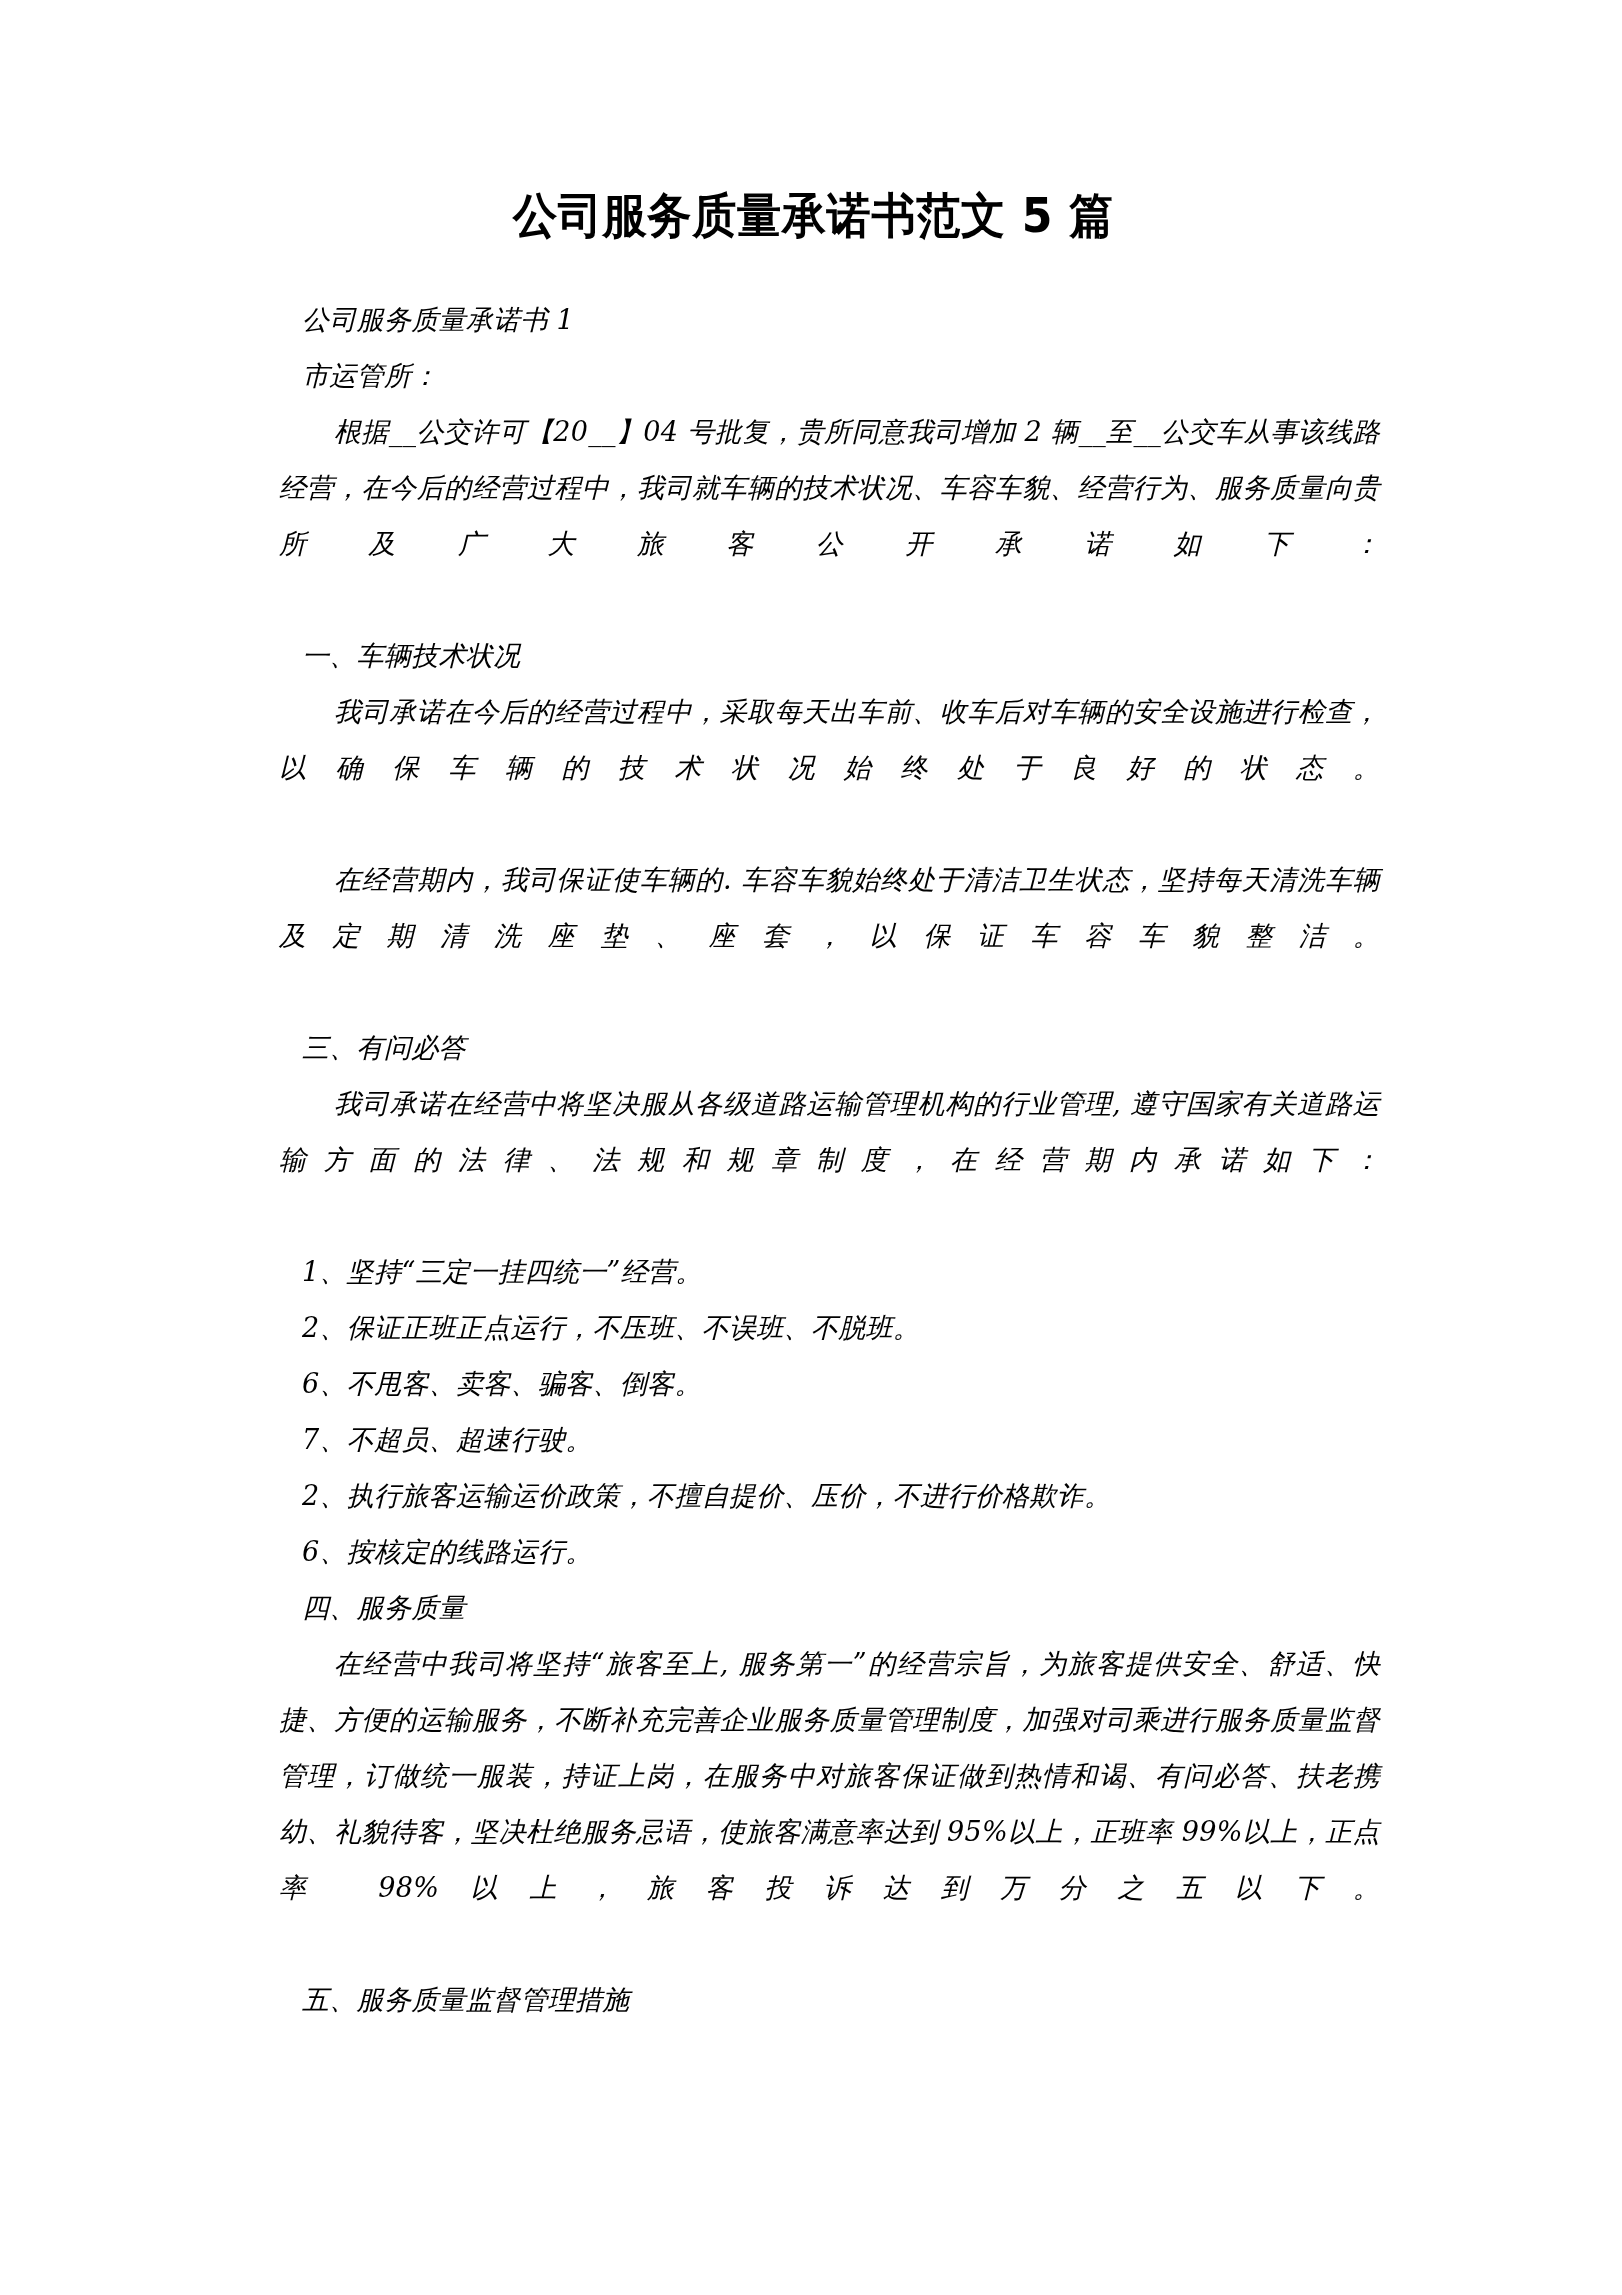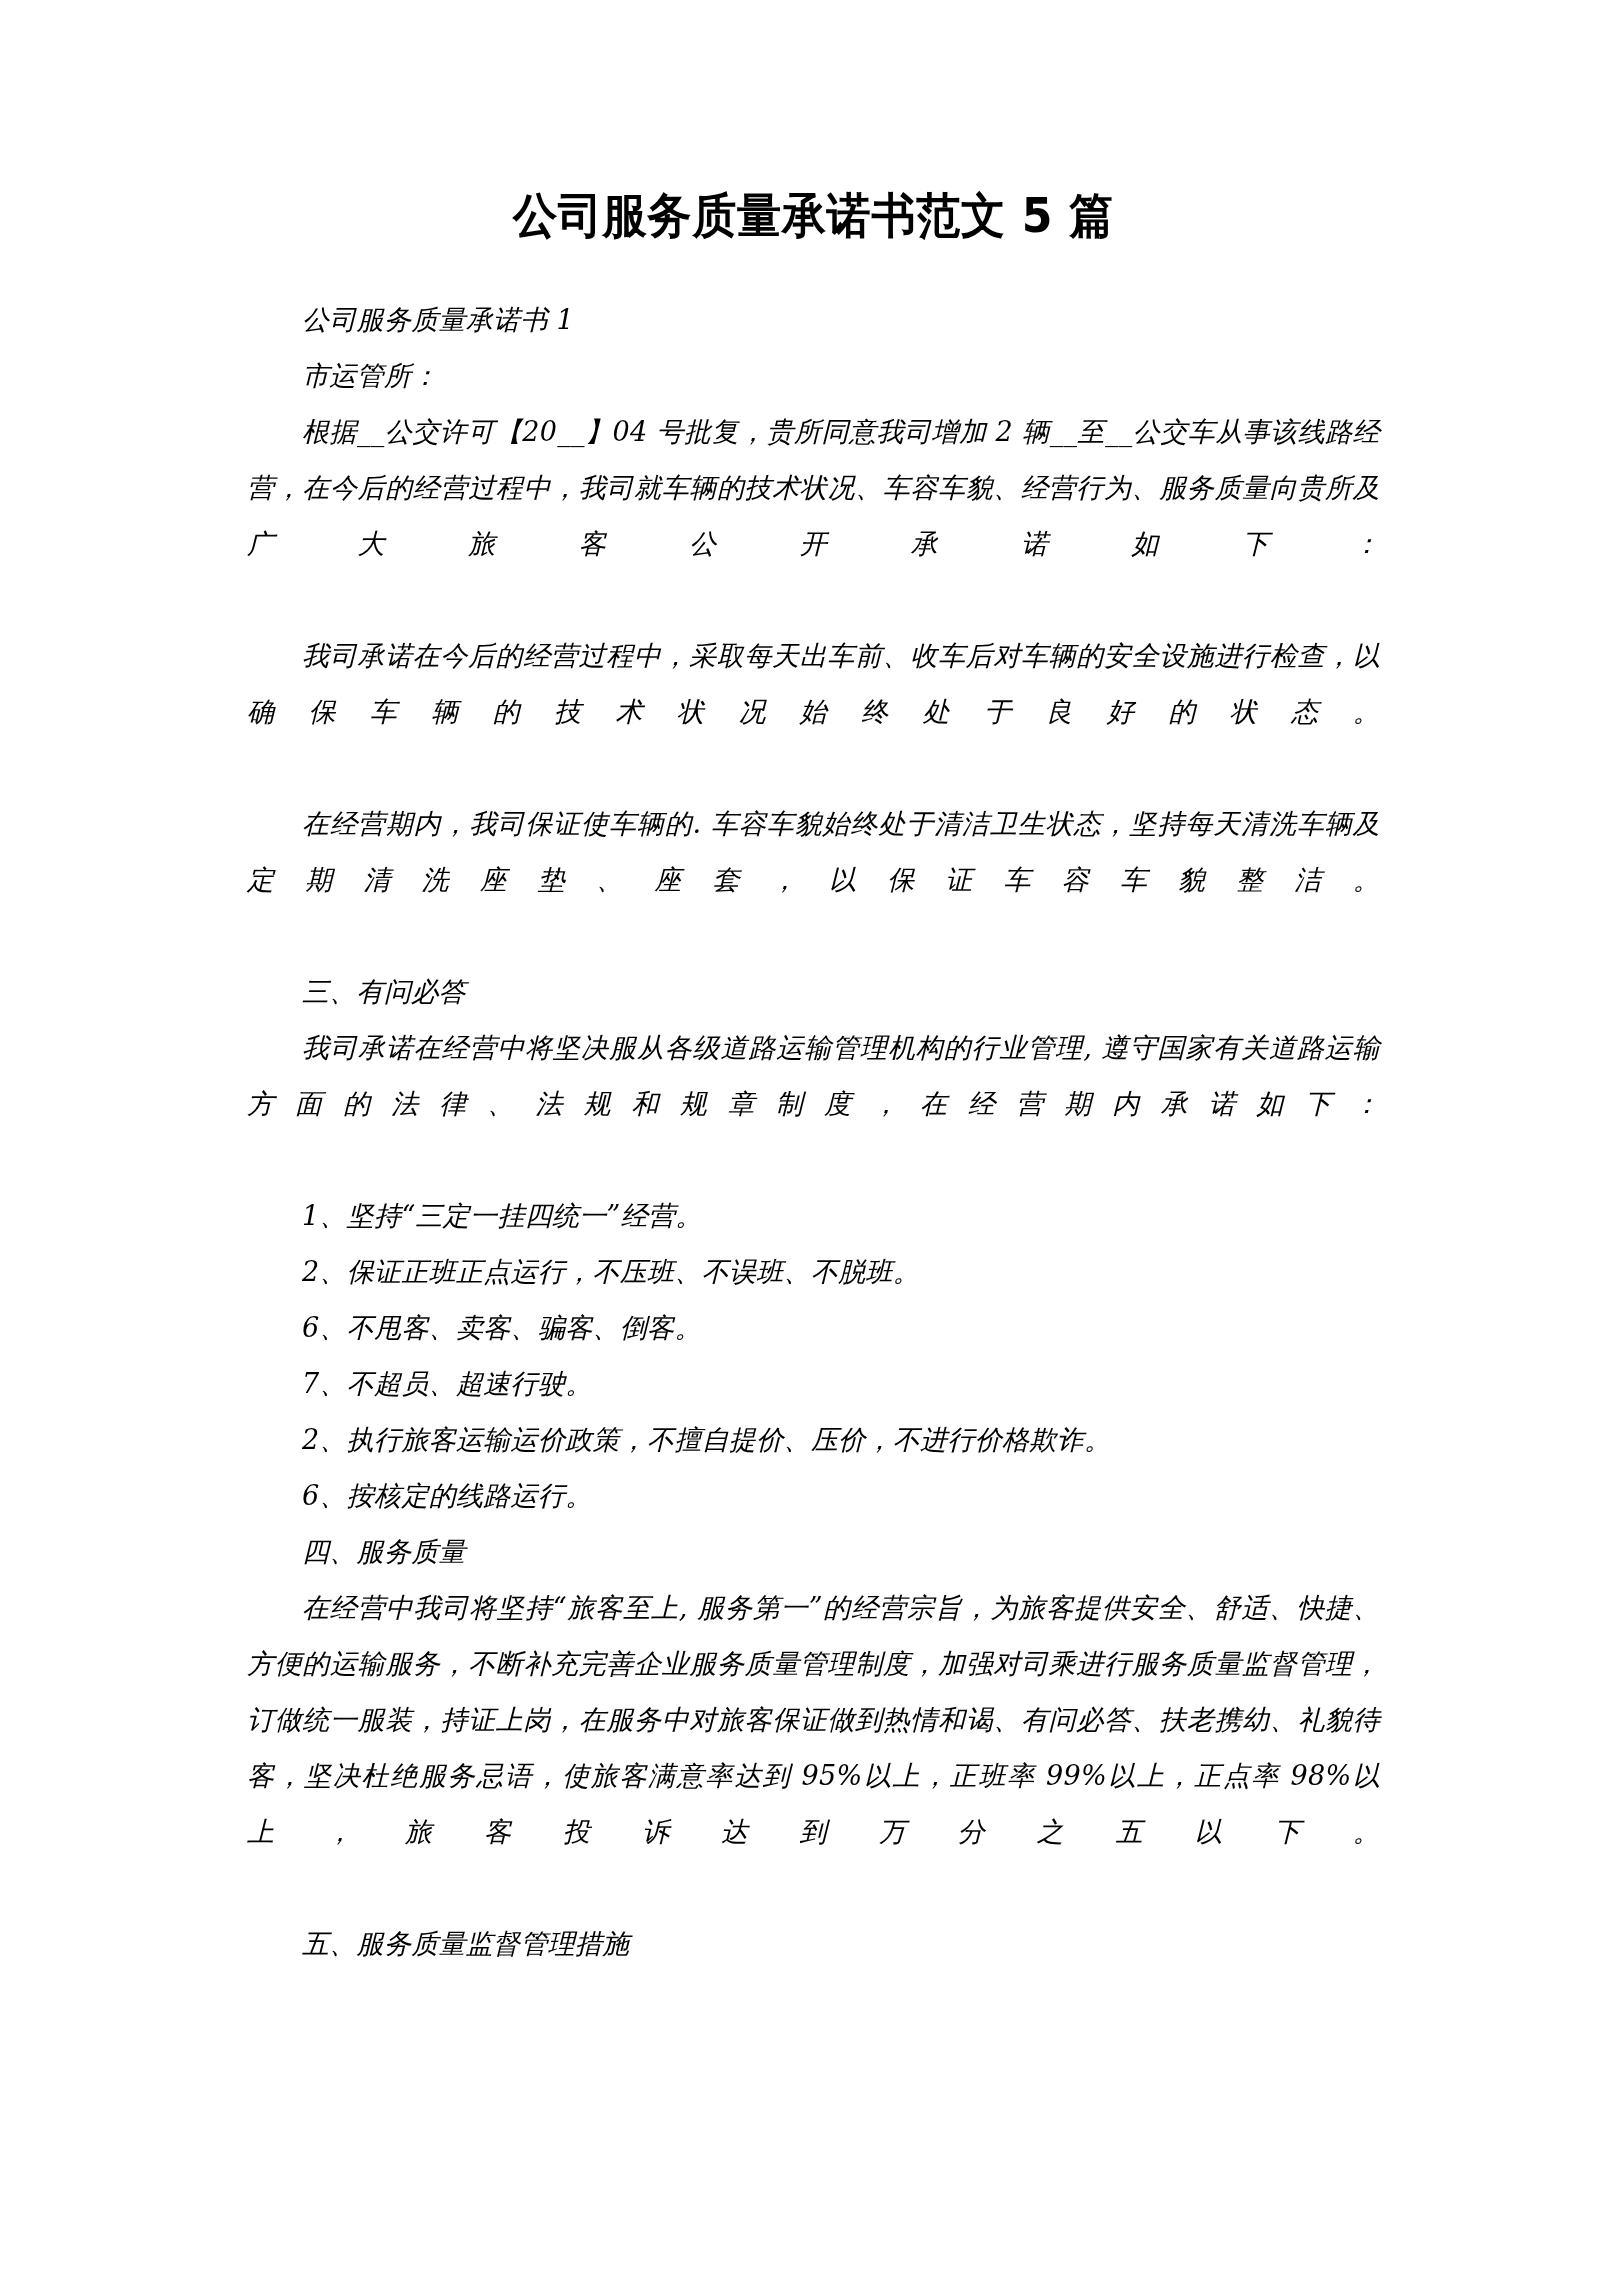--- a/index.html
+++ b/index.html
@@ -58,20 +58,21 @@
   .para + .para {
     margin-top: 0;
   }
   
   .gap-sm { margin-top: 9.2px; }
 
   
   .para.block {
     text-align: justify;
     text-justify: inter-character;
+    margin-left: 32px;
   }
   .para.block::after {
     content: "";
     display: inline-block;
     width: 100%;
   }
   .para.nojust {
     text-align: left;
   }
   .para.nojust::after { content: none; }
@@ -83,20 +84,21 @@
   <div class="content">
 
     <h1 class="doc-title">公司服务质量承诺书范文 5 篇</h1>
 
     <p class="para first-block nojust">公司服务质量承诺书 1</p>
 
     <p class="para nojust gap-sm">市运管所：</p>
 
     <p class="para block gap-sm">根据__公交许可【20__】04 号批复，贵所同意我司增加 2 辆__至__公交车从事该线路经营，在今后的经营过程中，我司就车辆的技术状况、车容车貌、经营行为、服务质量向贵所及广大旅客公开承诺如下：</p>
 
+    <p class="para nojust gap-sm">一、车辆技术状况</p>
 
     <p class="para block gap-sm">我司承诺在今后的经营过程中，采取每天出车前、收车后对车辆的安全设施进行检查，以确保车辆的技术状况始终处于良好的状态。</p>
 
 
     <p class="para block gap-sm">在经营期内，我司保证使车辆的. 车容车貌始终处于清洁卫生状态，坚持每天清洗车辆及定期清洗座垫、座套，以保证车容车貌整洁。</p>
 
     <p class="para nojust gap-sm">三、有问必答</p>
 
     <p class="para block gap-sm">我司承诺在经营中将坚决服从各级道路运输管理机构的行业管理, 遵守国家有关道路运输方面的法律、法规和规章制度，在经营期内承诺如下：</p>
 

